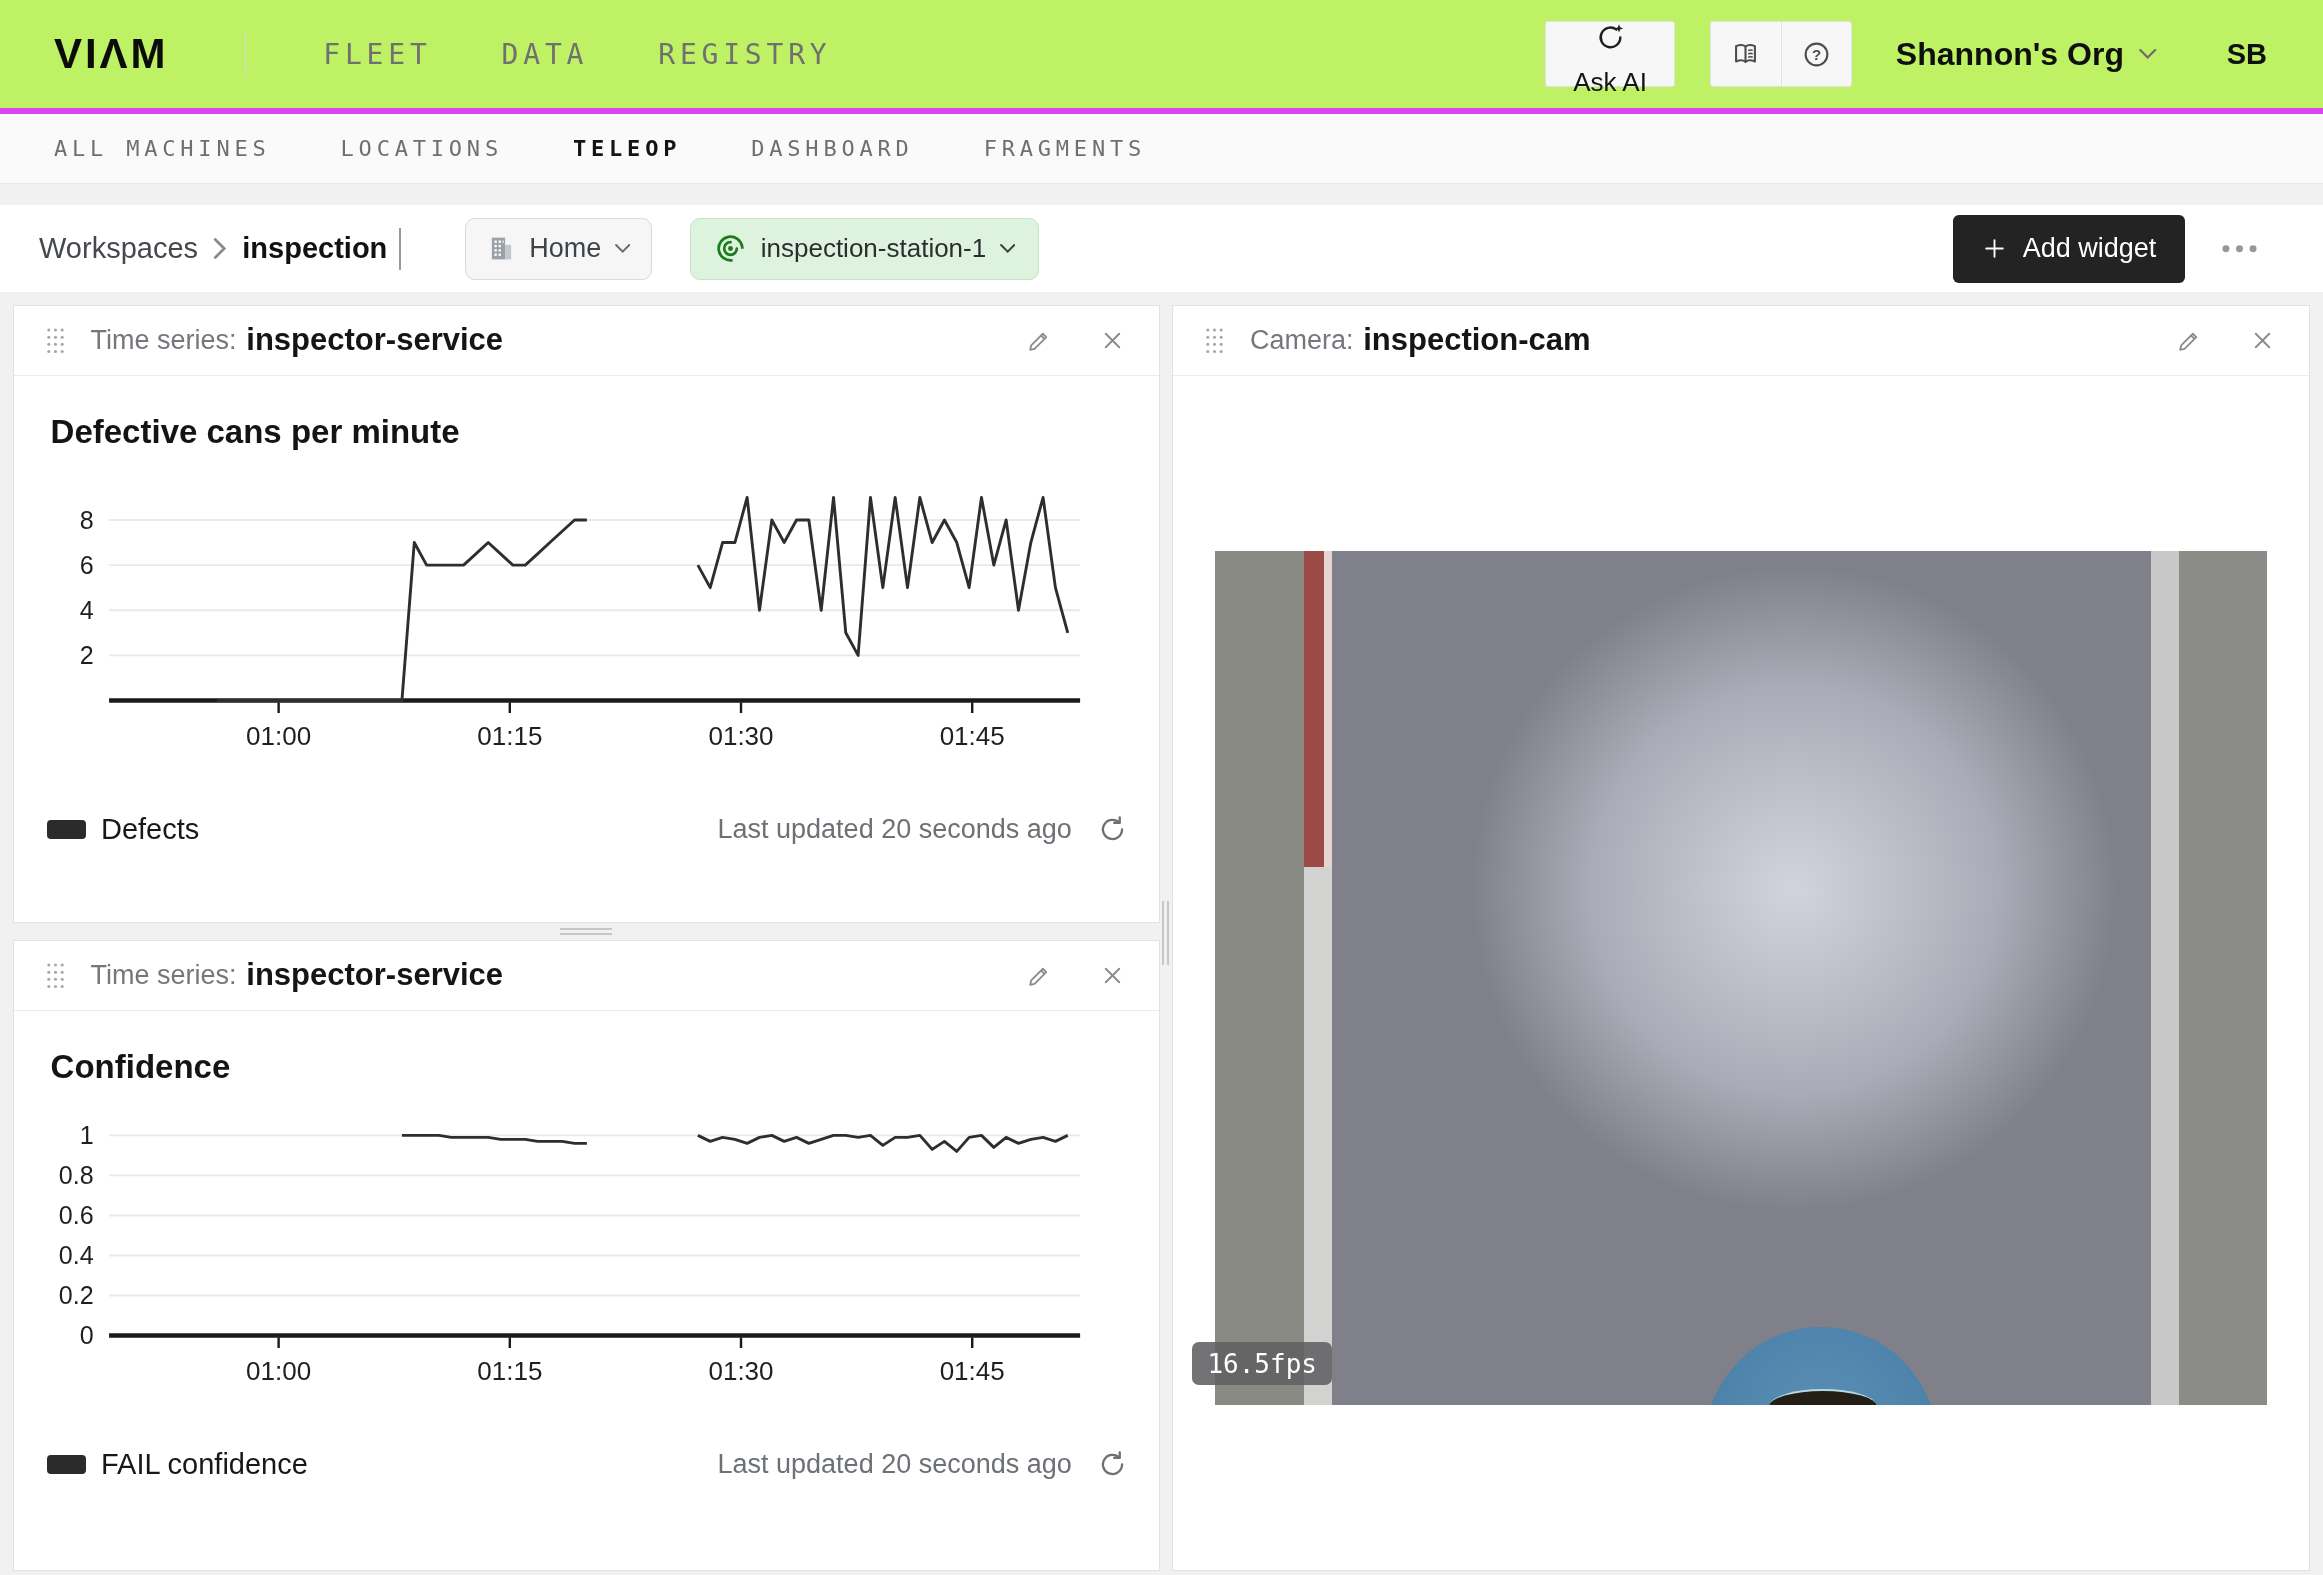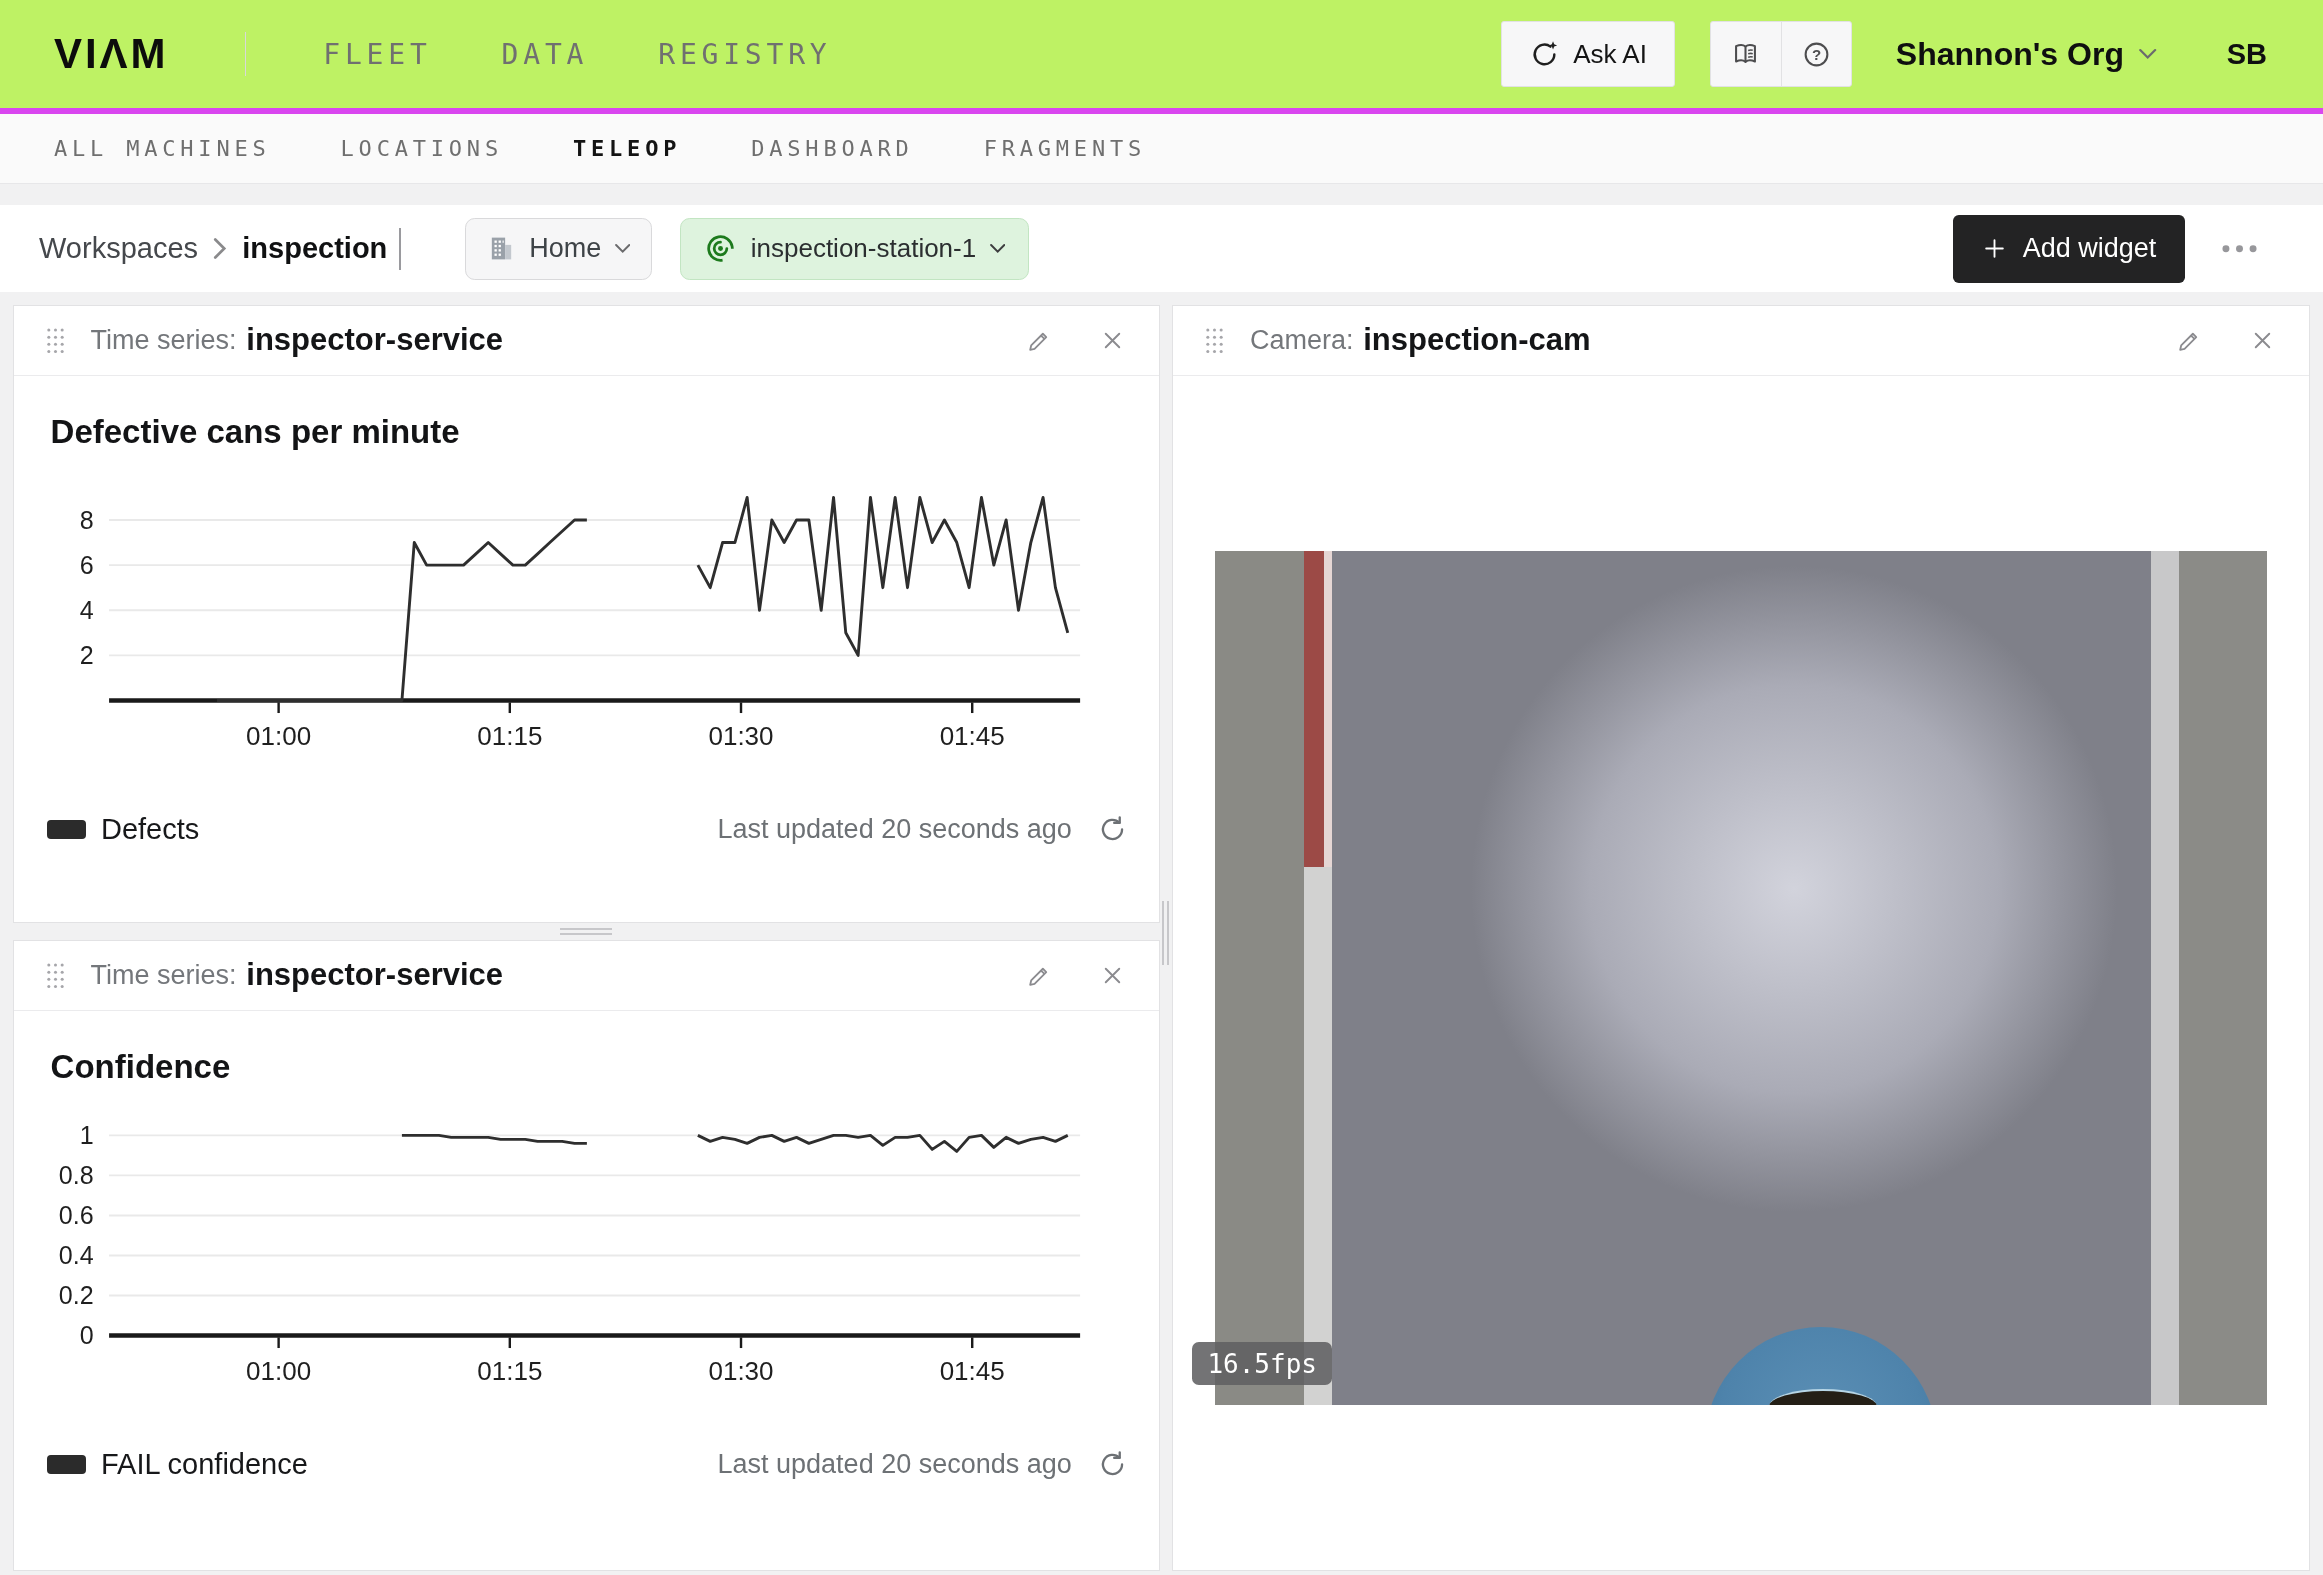--- a/index.html
+++ b/index.html
@@ -12,21 +12,21 @@
   .topbar { position:absolute; top:0; left:0; width:100%; height:108px; background:#bef264;
             display:flex; align-items:center; padding:0 56px 0 54px; }
   .logo { font-size:42px; font-weight:800; letter-spacing:2.9px; color:#0c0c0c; cursor:pointer; }
   .logo-divider { width:1px; height:44px; background:#d8d8da; margin:0 0 0 77px; }
   .top-nav { display:flex; gap:70px; margin-left:77px; }
   .top-nav a { font-family:"DejaVu Sans Mono",monospace; font-size:28px; letter-spacing:4.8px;
                color:#707070; text-decoration:none; cursor:pointer; }
   .top-right { margin-left:auto; display:flex; align-items:center; }
   .askai { display:flex; align-items:center; gap:13.5px; height:66px; padding:0 27px;
            background:#f7f7f8; border:1px solid #e2e2e4; border-radius:2.9px; cursor:pointer;
-           font-size:26px; color:#141414; font-family:inherit; }
+           font-size:26px; color:#141414; font-family:inherit;flex-direction:column; }
   .icon-group { display:flex; height:66px; margin-left:35px; border:1px solid #e2e2e4;
                 border-radius:2.9px; background:#f7f7f8; }
   .icon-group button { width:70px; display:flex; align-items:center; justify-content:center;
                        background:none; border:none; cursor:pointer; }
   .icon-group button + button { border-left:1px solid #e2e2e4; }
   .org { display:flex; align-items:center; gap:15.4px; margin-left:44px; background:none;
          border:none; cursor:pointer; font-family:inherit; }
   .org span { font-size:32px; font-weight:700; color:#0f0f10; }
   .avatar { margin-left:70px; font-size:29px; font-weight:700; color:#0f0f10; cursor:pointer; }
 
@@ -42,21 +42,21 @@
   .toolbar { position:absolute; top:205px; left:0; width:100%; height:87px; background:#fff;
              display:flex; align-items:center; padding:0 39px; }
   .crumb-root { font-size:29px; color:#45484c; cursor:pointer; }
   .crumb-sep { margin:0 15.4px; display:flex; align-items:center; }
   .crumb-cur { font-size:29px; font-weight:700; color:#101112; }
   .crumb-caret { width:1.9px; height:42px; background:#9a9a9e; margin-left:11.6px; }
   .loc-btn { margin-left:64px; height:62px; display:flex; align-items:center; gap:13.5px;
              padding:0 21px; background:#f6f6f7; border:1.9px solid #d9d9db; border-radius:9.7px;
              cursor:pointer; font-family:inherit; }
   .loc-btn span { font-size:27px; color:#3e4347; }
-  .machine-pill { margin-left:28px; height:62px; display:flex; align-items:center; gap:13.5px;
+  .machine-pill { margin-left:38px; height:62px; display:flex; align-items:center; gap:13.5px;
                   padding:0 23px; background:#def3de; border:1.9px solid #c2e5c2; border-radius:9.7px;
                   cursor:pointer; font-family:inherit; }
   .machine-pill span { font-size:26px; color:#2b2e30; }
   .add-widget { margin-left:auto; height:68px; display:flex; align-items:center; gap:15.4px;
                 padding:0 29px; background:#232324; color:#fff; border:none; border-radius:5.8px;
                 cursor:pointer; font-family:inherit; }
   .add-widget span { font-size:27px; }
   .kebab { margin:0 17.4px 0 27px; background:none; border:none; cursor:pointer; padding:7.7px; }
 
   

